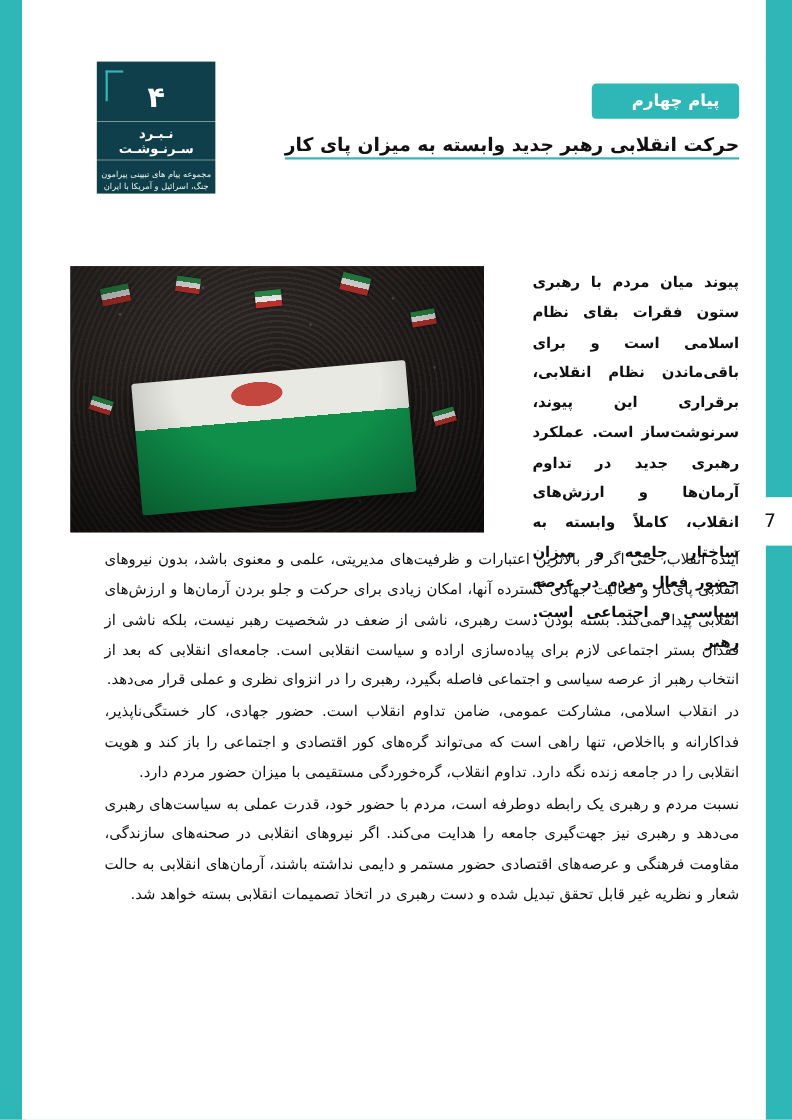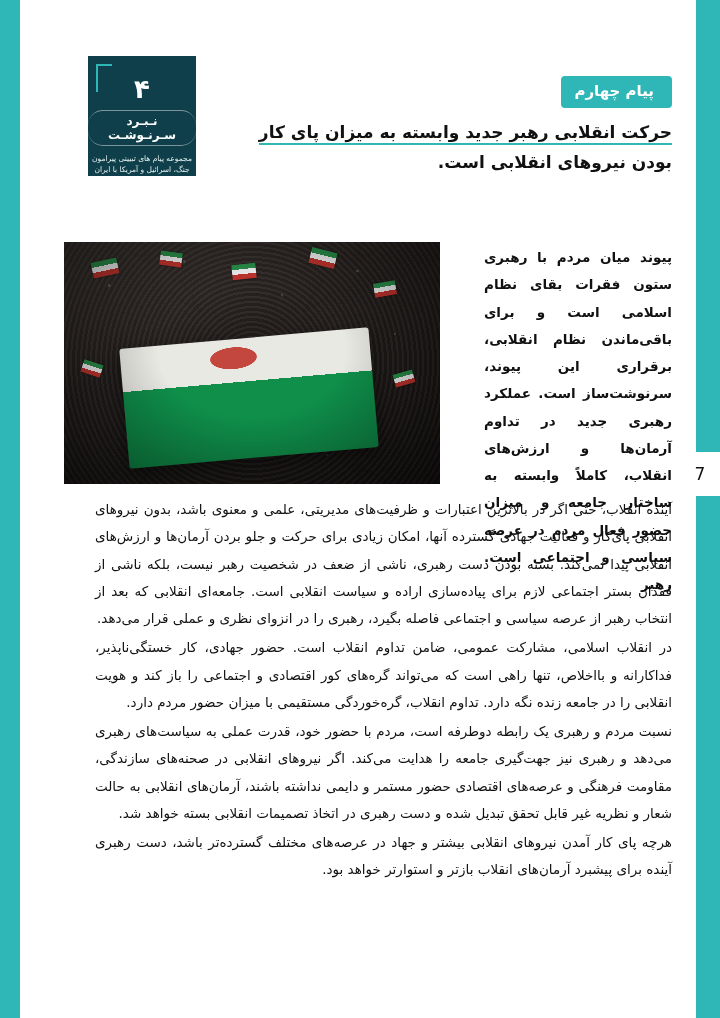--- a/index.html
+++ b/index.html
@@ -50,21 +50,20 @@
   .masthead .brand {
     margin-top: 6px;
     font-size: 12px;
     font-weight: bold;
     letter-spacing: 1px;
     color: #ffffff;
     border-top: 1px solid rgba(255,255,255,.45);
     border-bottom: 1px solid rgba(255,255,255,.45);
     padding: 3px 6px;
     display: inline-block;
-    border-radius: 15px;
   }
   .masthead .sub1 {
     margin-top: 7px;
     font-size: 7.5px;
     color: #e7f2f2;
     line-height: 1.5;
   }
   .masthead .sub2 {
     font-size: 7.5px;
     color: #e7f2f2;
@@ -91,21 +90,21 @@
   }
 
   .badge {
     position: absolute;
     right: 24px;
     top: 20px;
     background: #2fb6b6;
     color: #ffffff;
     font-size: 15px;
     font-weight: bold;
-    padding: 6px 18px 8px 13px;
+    padding: 6px 18px 8px 36px;
     border-radius: 4px;
     direction: rtl;
   }
 
   .headline {
     position: absolute;
     right: 24px;
     left: 20px;
     top: 62px;
     font-size: 17px;
@@ -273,21 +272,20 @@
     <div class="sub1">مجموعه پیام های تبیینی پیرامون</div>
     <div class="sub2">جنگ، اسرائیل و آمریکا با ایران</div>
   </div>
 
   <div class="card">
 
     <div class="badge">پیام چهارم</div>
 
     <div class="headline">
       <span class="u">حرکت انقلابی رهبر جدید وابسته به میزان پای کار</span><br>
-      <span>بودن نیروهای انقلابی است.</span>
     </div>
 
     <div class="photo">
       <div class="photo-crowd"></div>
       <div class="photo-flagsmall" style="left:28px;  top:18px;  width:26px; height:16px; transform:rotate(-12deg);"></div>
       <div class="photo-flagsmall" style="left:96px;  top:10px;  width:22px; height:14px; transform:rotate(8deg);"></div>
       <div class="photo-flagsmall" style="left:168px; top:22px;  width:24px; height:15px; transform:rotate(-6deg);"></div>
       <div class="photo-flagsmall" style="left:246px; top:8px;   width:26px; height:16px; transform:rotate(14deg);"></div>
       <div class="photo-flagsmall" style="left:310px; top:40px;  width:22px; height:14px; transform:rotate(-10deg);"></div>
       <div class="photo-flagsmall" style="left:18px;  top:120px; width:20px; height:13px; transform:rotate(18deg);"></div>
@@ -296,18 +294,17 @@
       <div class="photo-banner"></div>
       <div class="photo-vign"></div>
     </div>
 
     <div class="col-right">پیوند میان مردم با رهبری ستون فقرات بقای نظام اسلامی است و برای باقی‌ماندن نظام انقلابی، برقراری این پیوند، سرنوشت‌ساز است. عملکرد رهبری جدید در تداوم آرمان‌ها و ارزش‌های انقلاب، کاملاً وابسته به ساختار جامعه و میزان حضور فعال مردم در عرصه سیاسی و اجتماعی است. رهبر</div>
 
     <div class="body-rest">
       <p>آینده انقلاب، حتی اگر در بالاترین اعتبارات و ظرفیت‌های مدیریتی، علمی و معنوی باشد، بدون نیروهای انقلابی پای‌کار و فعالیت جهادی گسترده آنها، امکان زیادی برای حرکت و جلو بردن آرمان‌ها و ارزش‌های انقلابی پیدا نمی‌کند. بسته بودن دست رهبری، ناشی از ضعف در شخصیت رهبر نیست، بلکه ناشی از فقدان بستر اجتماعی لازم برای پیاده‌سازی اراده و سیاست انقلابی است. جامعه‌ای انقلابی که بعد از انتخاب رهبر از عرصه سیاسی و اجتماعی فاصله بگیرد، رهبری را در انزوای نظری و عملی قرار می‌دهد.</p>
       <p>در انقلاب اسلامی، مشارکت عمومی، ضامن تداوم انقلاب است. حضور جهادی، کار خستگی‌ناپذیر، فداکارانه و بااخلاص، تنها راهی است که می‌تواند گره‌های کور اقتصادی و اجتماعی را باز کند و هویت انقلابی را در جامعه زنده نگه دارد. تداوم انقلاب، گره‌خوردگی مستقیمی با میزان حضور مردم دارد.</p>
       <p>نسبت مردم و رهبری یک رابطه دوطرفه است، مردم با حضور خود، قدرت عملی به سیاست‌های رهبری می‌دهد و رهبری نیز جهت‌گیری جامعه را هدایت می‌کند. اگر نیروهای انقلابی در صحنه‌های سازندگی، مقاومت فرهنگی و عرصه‌های اقتصادی حضور مستمر و دایمی نداشته باشند، آرمان‌های انقلابی به حالت شعار و نظریه غیر قابل تحقق تبدیل شده و دست رهبری در اتخاذ تصمیمات انقلابی بسته خواهد شد.</p>
-      <p>هرچه پای کار آمدن نیروهای انقلابی بیشتر و جهاد در عرصه‌های مختلف گسترده‌تر باشد، دست رهبری آینده برای پیشبرد آرمان‌های انقلاب بازتر و استوارتر خواهد بود.</p>
     </div>
   </div>
 
   <div class="page-tab">7</div>
 </div>
 
 </body></html>

